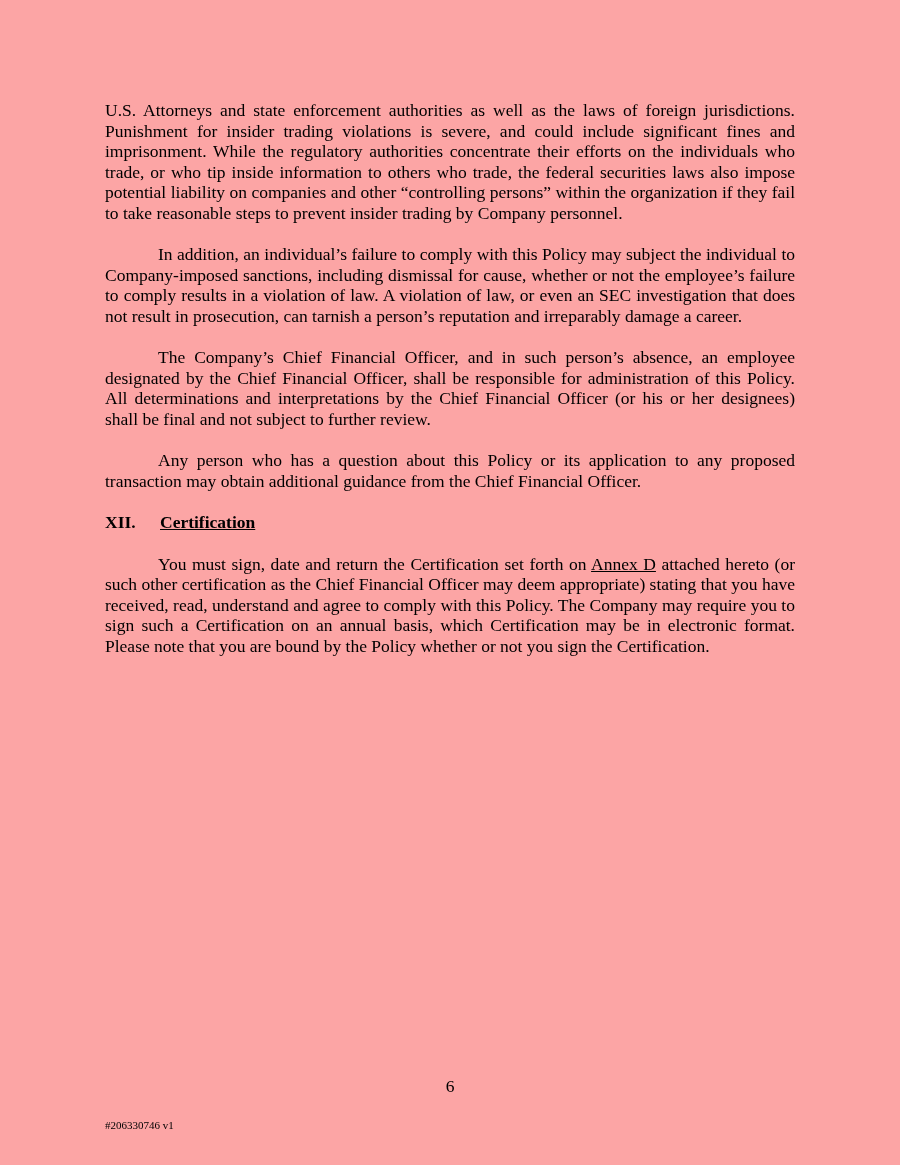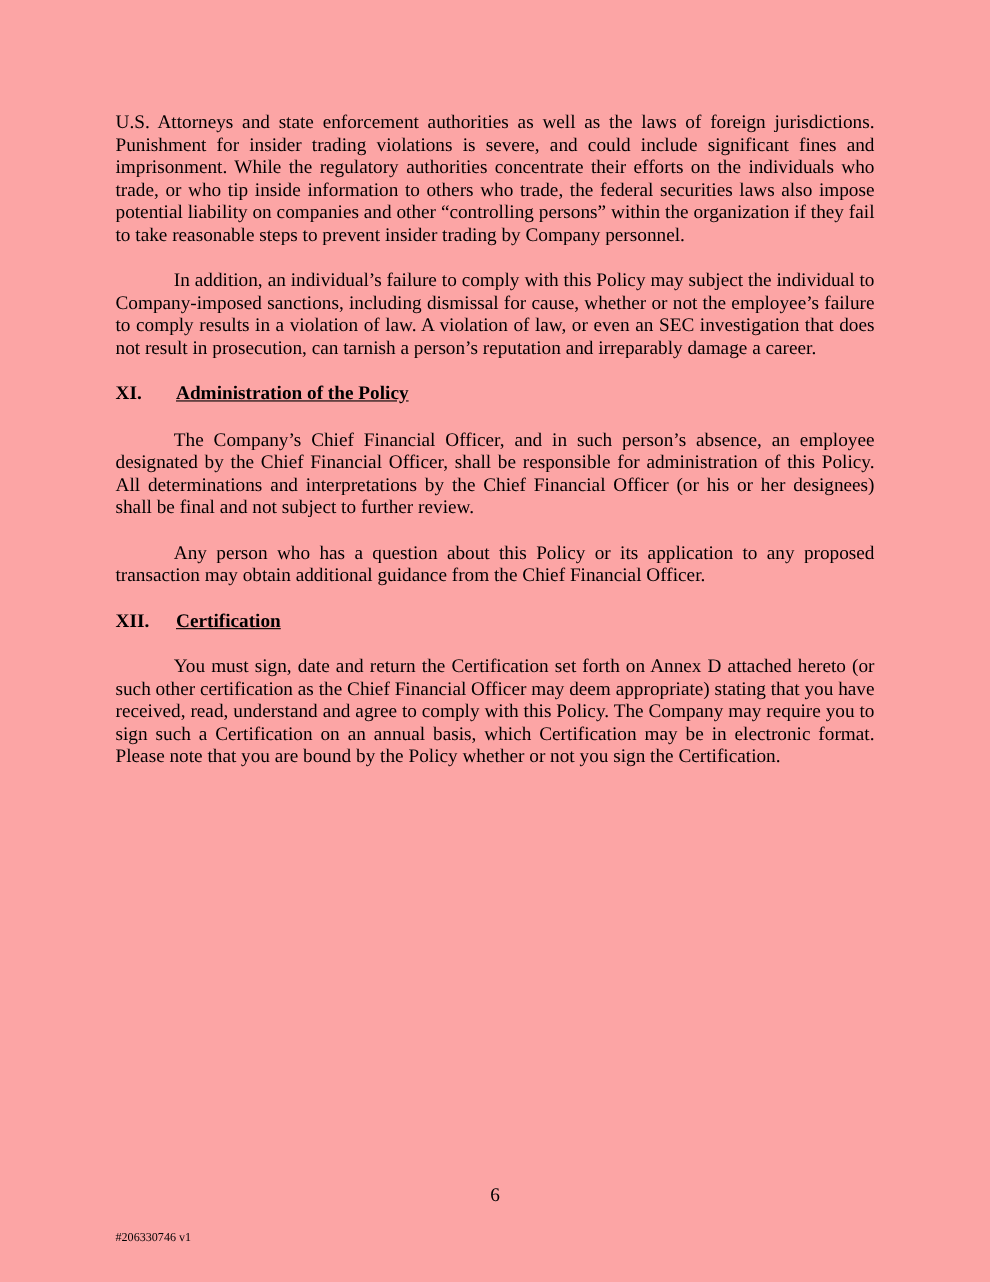--- a/index.html
+++ b/index.html
@@ -24,21 +24,21 @@
     margin: 0 0 21px 0;
     text-align: justify;
   }
   .indent { text-indent: 53px; }
   .heading {
     margin: 0 0 21px 0;
     font-weight: bold;
   }
   .hnum { display: inline-block; width: 55px; }
   .htitle { text-decoration: underline; }
-  .uline { }
+  .uline { text-decoration: underline; }
   .page-number {
     position: absolute;
     top: 1076px;
     left: 0;
     width: 100%;
     text-align: center;
     font-size: 17.5px;
   }
   .doc-id {
     position: absolute;
@@ -50,23 +50,20 @@
 </head>
 <body>
 
 <div class="page">
   <div class="content">
 
     <p class="para">U.S. Attorneys and state enforcement authorities as well as the laws of foreign jurisdictions. Punishment for insider trading violations is severe, and could include significant fines and imprisonment. While the regulatory authorities concentrate their efforts on the individuals who trade, or who tip inside information to others who trade, the federal securities laws also impose potential liability on companies and other “controlling persons” within the organization if they fail to take reasonable steps to prevent insider trading by Company personnel.</p>
 
     <p class="para indent">In addition, an individual’s failure to comply with this Policy may subject the individual to Company-imposed sanctions, including dismissal for cause, whether or not the employee’s failure to comply results in a violation of law. A violation of law, or even an SEC investigation that does not result in prosecution, can tarnish a person’s reputation and irreparably damage a career.</p>
 
-    <div class="heading">
-      <span class="hnum">XI.</span><span class="htitle">Administration of the Policy</span>
-    </div>
 
     <p class="para indent">The Company’s Chief Financial Officer, and in such person’s absence, an employee designated by the Chief Financial Officer, shall be responsible for administration of this Policy. All determinations and interpretations by the Chief Financial Officer (or his or her designees) shall be final and not subject to further review.</p>
 
     <p class="para indent">Any person who has a question about this Policy or its application to any proposed transaction may obtain additional guidance from the Chief Financial Officer.</p>
 
     <div class="heading">
       <span class="hnum">XII.</span><span class="htitle">Certification</span>
     </div>
 
     <p class="para indent"><span>You must sign, date and return the Certification set forth on </span><span class="uline">Annex D</span><span> attached hereto (or such other certification as the Chief Financial Officer may deem appropriate) stating that you have received, read, understand and agree to comply with this Policy. The Company may require you to sign such a Certification on an annual basis, which Certification may be in electronic format. Please note that you are bound by the Policy whether or not you sign the Certification.</span></p>

